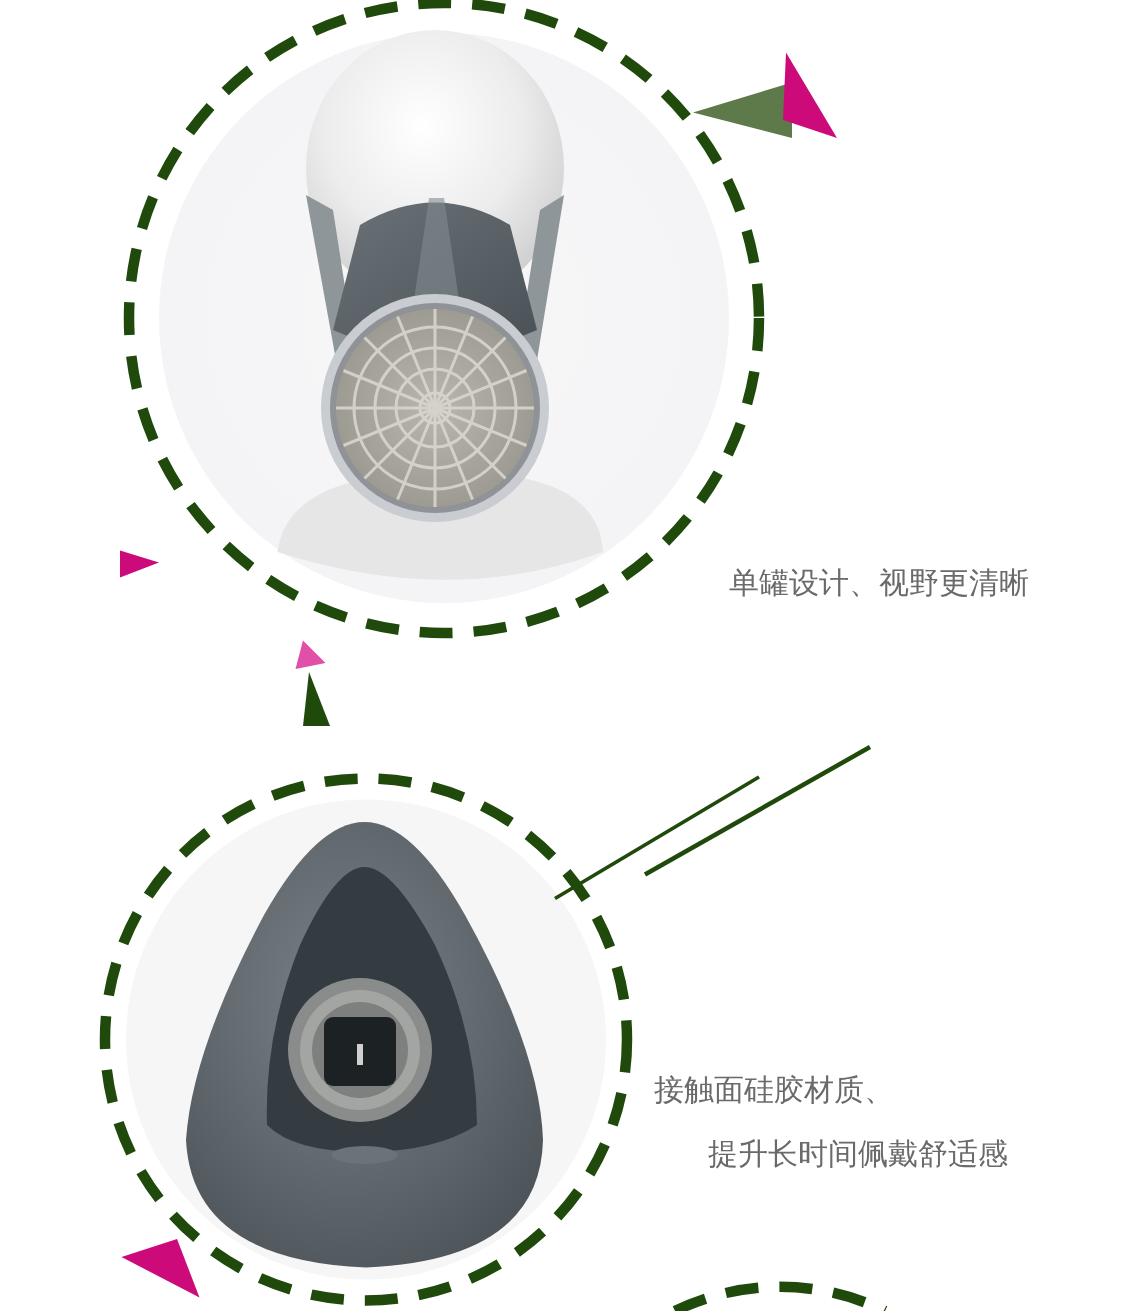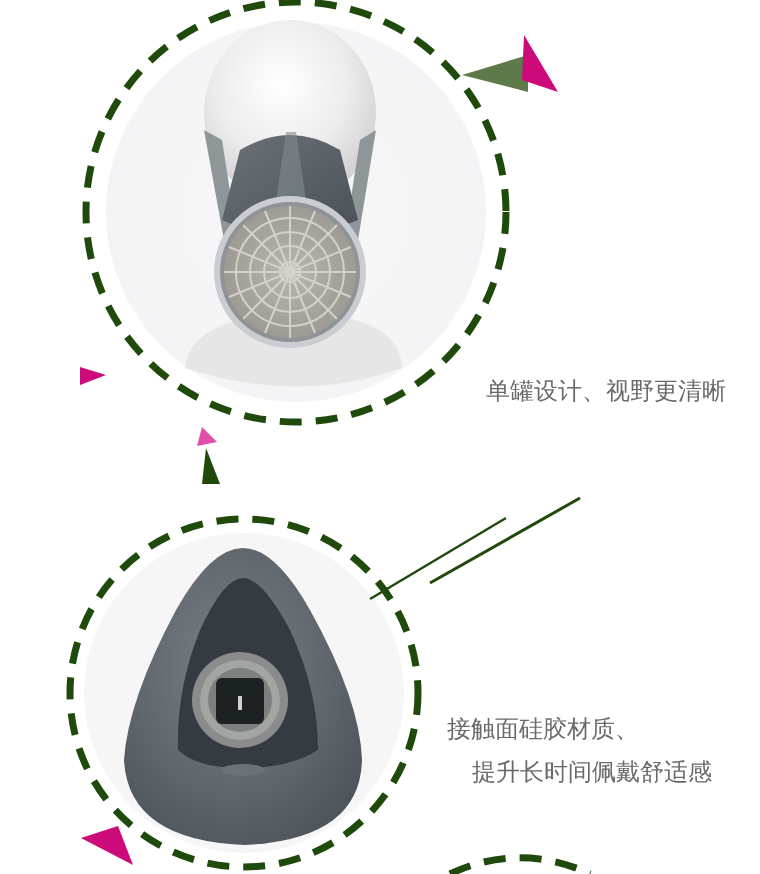--- a/index.html
+++ b/index.html
@@ -1,19 +1,19 @@
 <!DOCTYPE html>
 <html><head>
 <meta charset="utf-8">
 <style>
   html, body { margin: 0; padding: 0; background: #ffffff; }
   body { width: 760px; height: 874px; position: relative; overflow: hidden;
          font-family: "DejaVu Sans", "Liberation Sans", sans-serif; }
   .deco-svg { position: absolute; left: 0; top: 0; width: 760px; height: 874px; }
-  .caption { position: absolute; color: #6a6a6a; font-size: 24px; letter-spacing: 0px; white-space: nowrap; }
+  .caption { position: absolute; color: #6a6a6a; font-size: 20px; letter-spacing: 0px; white-space: nowrap; }
 </style>
 </head>
 <body>
 
 <svg class="deco-svg" viewBox="0 0 760 874">
   <defs>
     <radialGradient id="bg1" cx="50%" cy="50%" r="50%">
       <stop offset="0%" stop-color="#f7f7f8"></stop>
       <stop offset="100%" stop-color="#f4f4f6"></stop>
     </radialGradient>
@@ -92,14 +92,14 @@
   <polygon points="462,75 528,55 528,92" fill="#5e7a4a"></polygon>
   <polygon points="524,35 558,92 522,80" fill="#cc0a7a"></polygon>
   <polygon points="80,367 106,375 80,385" fill="#cc0a7a"></polygon>
   <polygon points="202,427 217,442 197,446" fill="#e050a8"></polygon>
   <polygon points="206,448 220,484 202,484" fill="#1f4a0c"></polygon>
   <polygon points="81,838 118,826 133,865" fill="#cc0a7a"></polygon>
 </svg>
 
 <div class="caption" style="left:486px; top:375px;">单罐设计、视野更清晰</div>
 
-<div class="caption" style="left:447px; top:713px;">接触面硅胶材质、</div>
+<div class="caption" style="left:436px; top:713px;">接触面硅胶材质、</div>
 <div class="caption" style="left:472px; top:756px;">提升长时间佩戴舒适感</div>
 
 </body></html>

